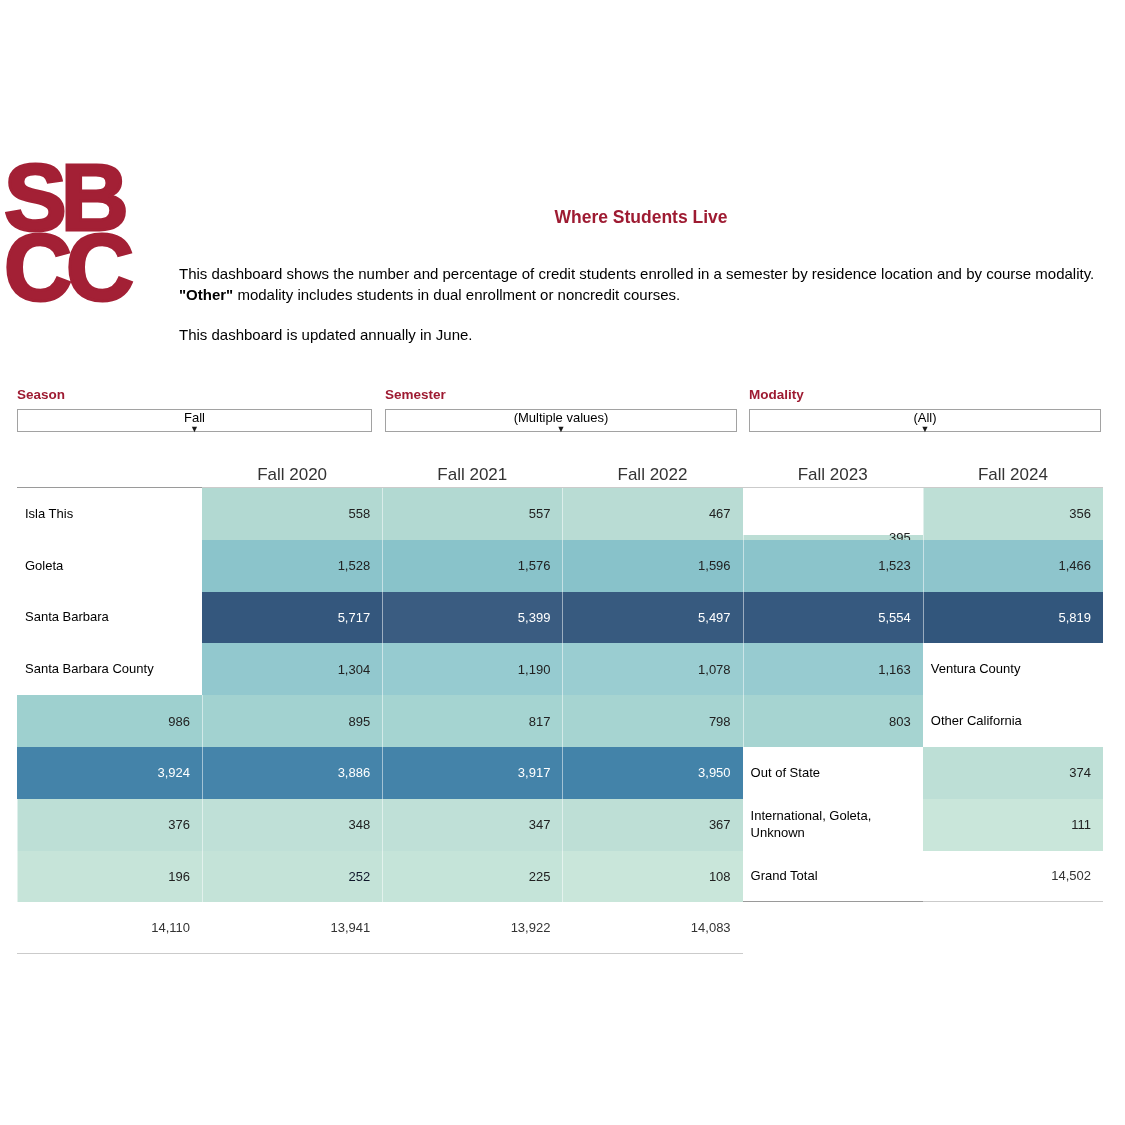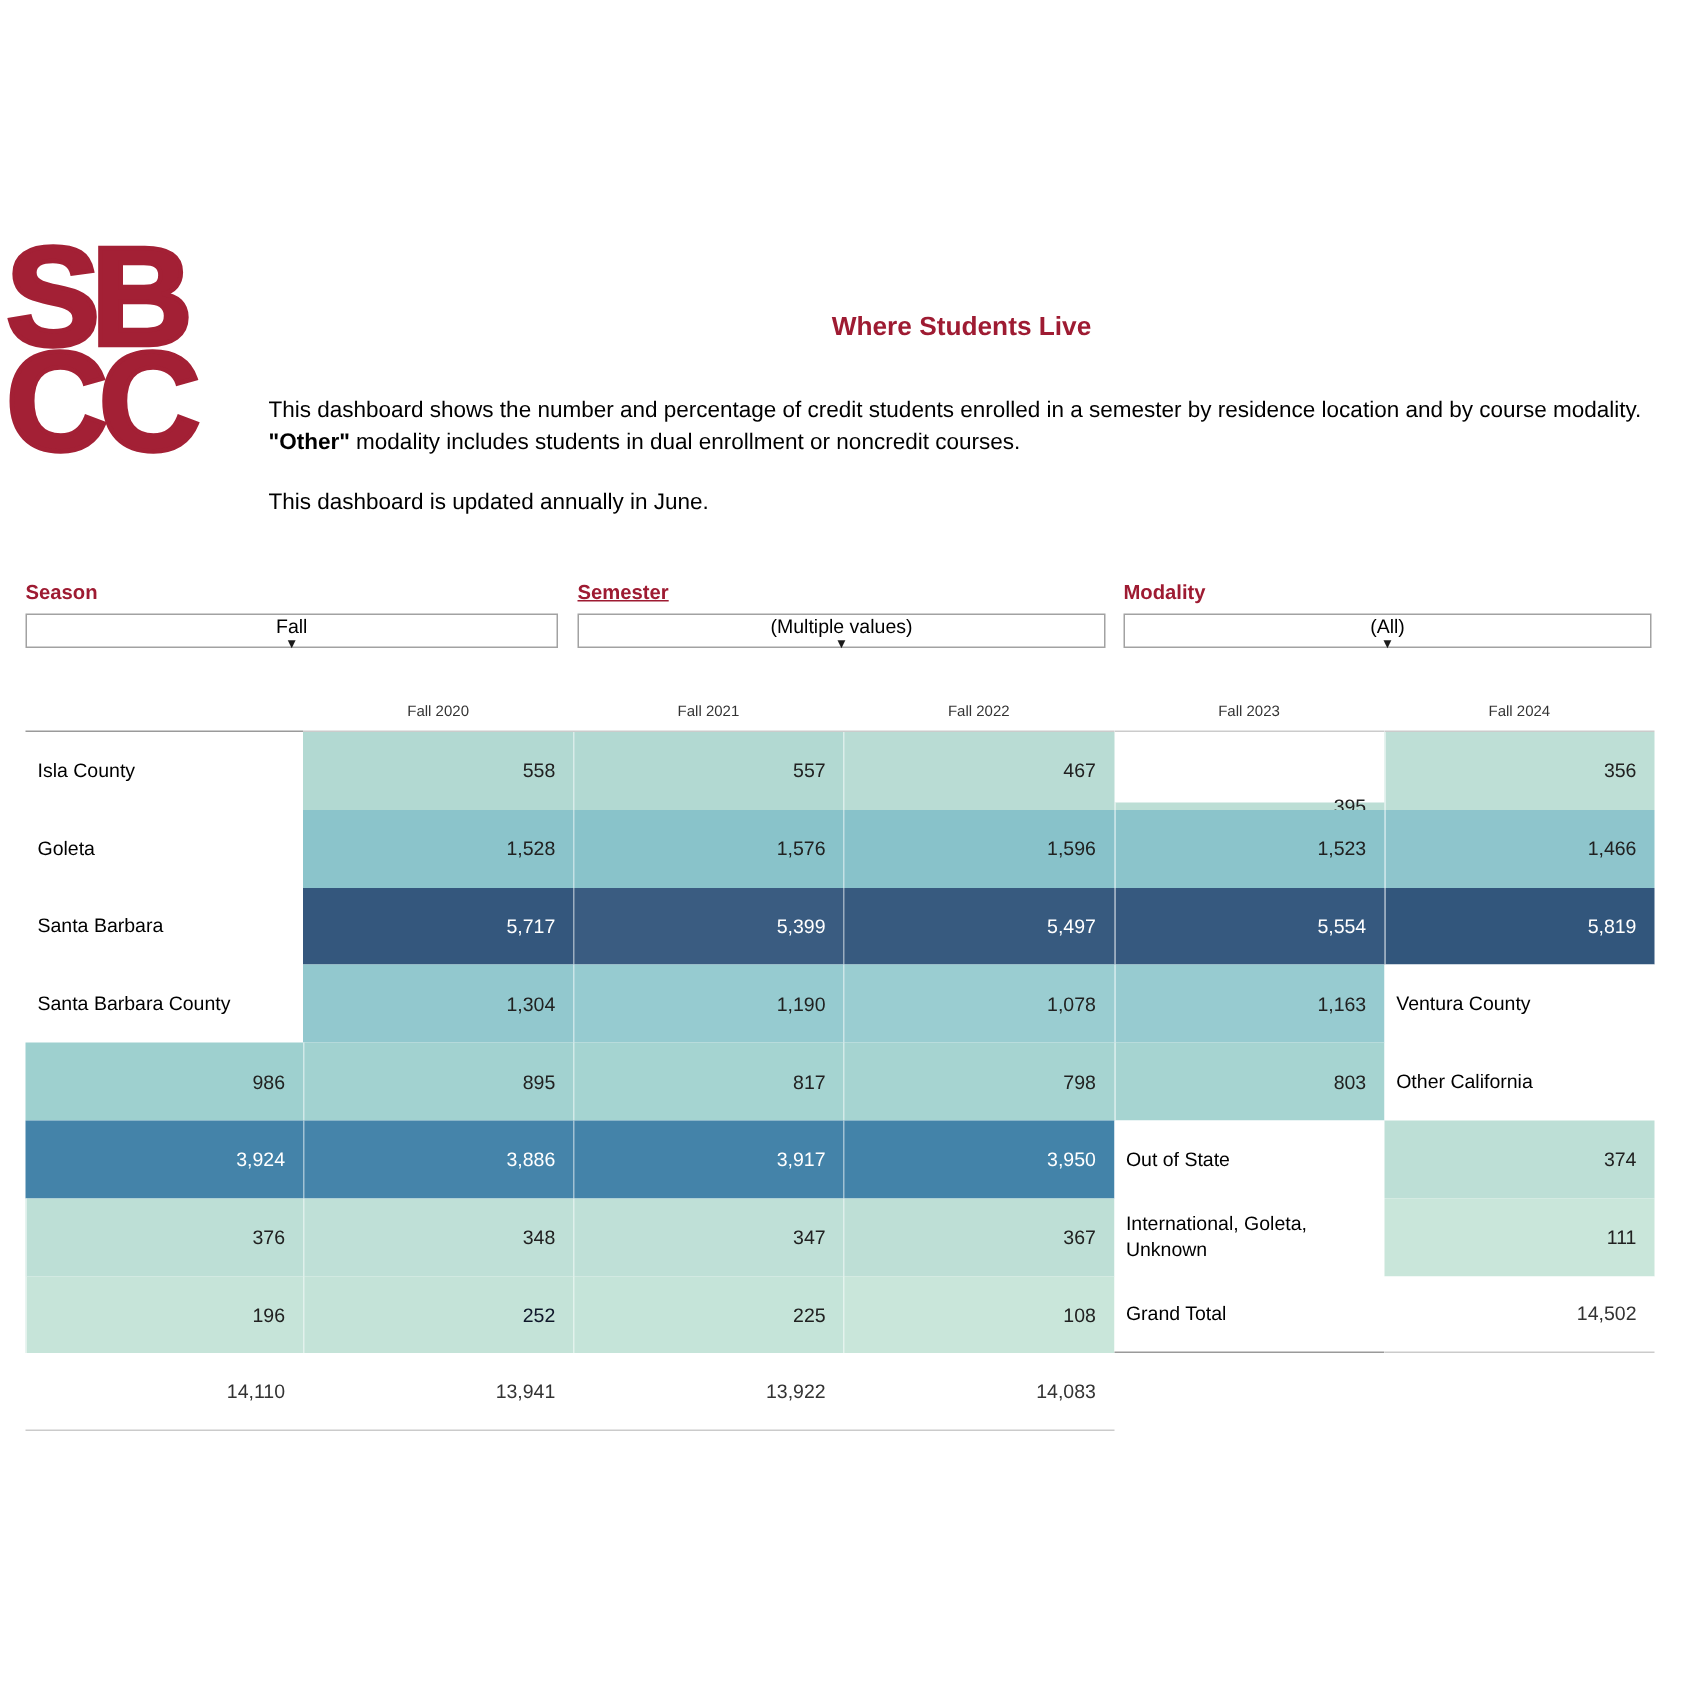--- a/index.html
+++ b/index.html
@@ -37,21 +37,21 @@
   }
   .filter-arrow{font-size:9px;color:#1a1a1a;line-height:1;}
   
   .hm-table{
     position:absolute;left:17px;top:462px;width:1086px;
     display:grid;grid-template-columns:185px repeat(5,1fr);
     grid-template-rows:26px repeat(8,51.8px) 52px;
   }
   .th{
     display:flex;align-items:center;justify-content:center;
-    font-size:10px;color:#333;border-bottom:1px solid #cbcbcb;
+    font-size:17px;color:#333;border-bottom:1px solid #cbcbcb;
     background:#fff;
   }
   .th.corner{border-bottom-color:#9a9a9a;}
   .cell{
     display:flex;align-items:center;justify-content:flex-end;
     padding-right:12px;font-size:13px;box-sizing:border-box;
   }
   .cell.sep{border-left:1px solid rgba(255,255,255,0.5);}
   .rowlabel{
     display:flex;align-items:center;justify-content:flex-start;
@@ -76,42 +76,42 @@
 <p class="note">This dashboard is updated annually in June.</p>
 
 <div class="filter" style="left:17px;width:355px;">
   <div class="filter-label" style="color: rgb(158, 27, 50);">Season</div>
   <div class="filter-box">
     <span>Fall</span>
     <span class="filter-arrow">▼</span>
   </div>
 </div>
 <div class="filter" style="left:385px;width:352px;">
-  <div class="filter-label" style="color: rgb(158, 27, 50); text-decoration: underline;">Semester</div>
+  <div class="filter-label" style="color: rgb(158, 27, 50);">Semester</div>
   <div class="filter-box">
     <span>(Multiple values)</span>
     <span class="filter-arrow">▼</span>
   </div>
 </div>
 <div class="filter" style="left:749px;width:352px;">
   <div class="filter-label" style="color: rgb(158, 27, 50);">Modality</div>
   <div class="filter-box">
     <span>(All)</span>
     <span class="filter-arrow">▼</span>
   </div>
 </div>
 
 <div class="hm-table">
     <div class="th corner"></div>
     <div class="th">Fall 2020</div>
     <div class="th">Fall 2021</div>
     <div class="th">Fall 2022</div>
     <div class="th">Fall 2023</div>
     <div class="th">Fall 2024</div>
-    <div class="rowlabel">Isla County</div>
+    <div class="rowlabel">Isla This</div>
     <div class="cell" style="background: rgb(178, 217, 210); color: rgb(33, 33, 33);">558</div>
     <div class="cell sep" style="background: rgb(178, 217, 210); color: rgb(33, 33, 33);">557</div>
     <div class="cell sep" style="background: rgb(185, 220, 212); color: rgb(33, 33, 33);">467</div>
     <div class="cell sep" style="background: rgb(188, 222, 213); color: rgb(33, 33, 33); margin-top: 47px;">395</div>
     <div class="cell sep" style="background: rgb(190, 223, 214); color: rgb(33, 33, 33);">356</div>
     <div class="rowlabel">Goleta</div>
     <div class="cell" style="background: rgb(139, 196, 203); color: rgb(33, 33, 33);">1,528</div>
     <div class="cell sep" style="background: rgb(137, 195, 202); color: rgb(33, 33, 33);">1,576</div>
     <div class="cell sep" style="background: rgb(136, 194, 202); color: rgb(33, 33, 33);">1,596</div>
     <div class="cell sep" style="background: rgb(139, 196, 203); color: rgb(33, 33, 33);">1,523</div>

